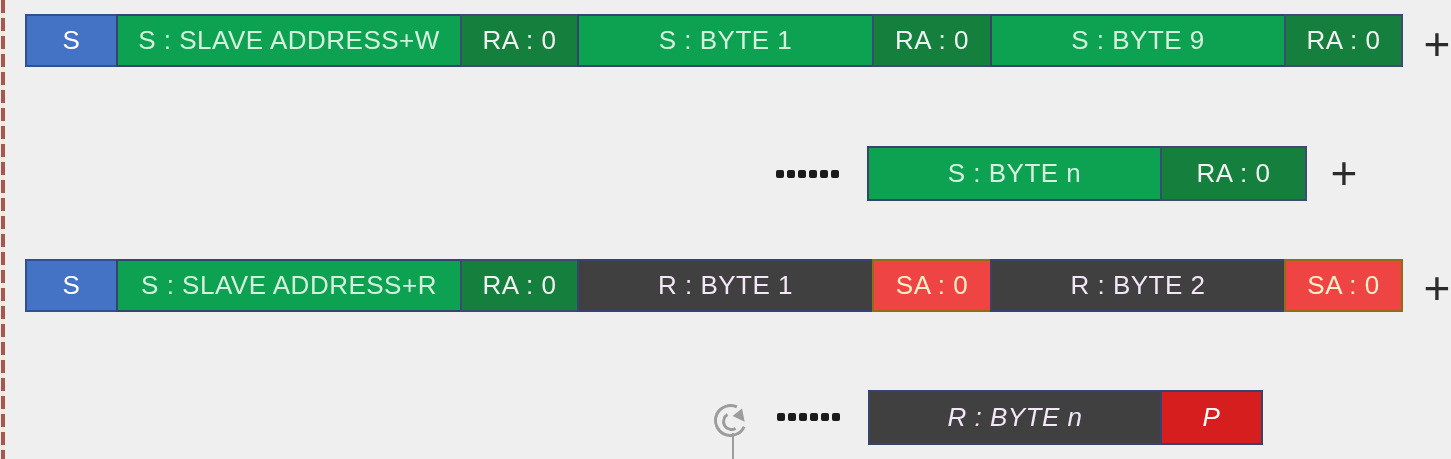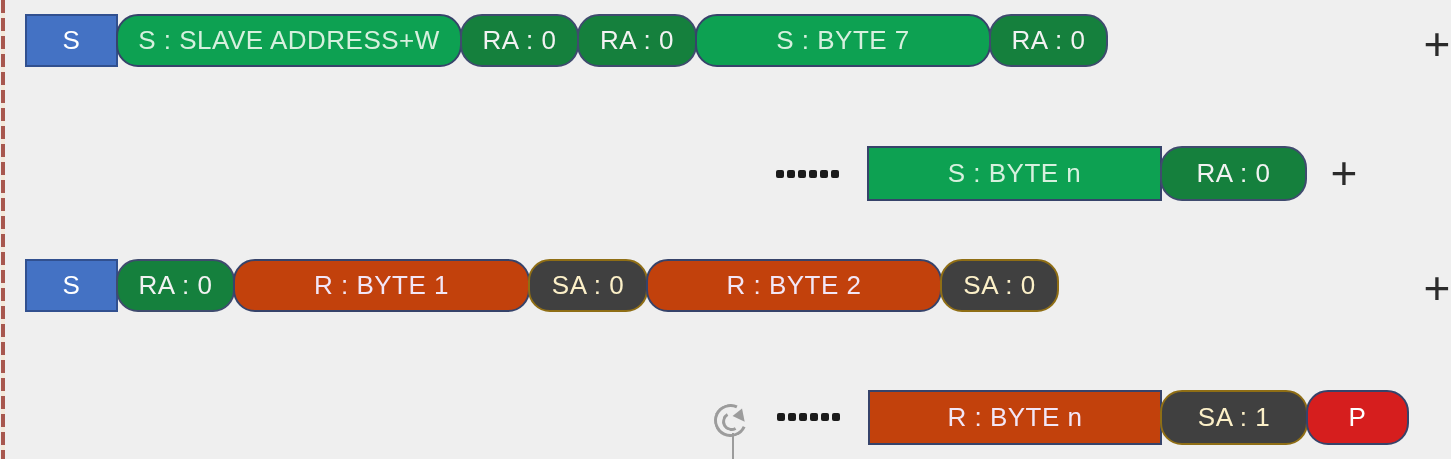--- a/index.html
+++ b/index.html
@@ -13,35 +13,35 @@
   
   .guide-line{
     position:absolute;left:1px;top:0;width:4px;height:459px;
     background:repeating-linear-gradient(to bottom,#a8574e 0 13px,#f3e8da 13px 18px);
   }
   
   .seq-row{position:absolute;display:flex;}
   #row-0{left:25px;top:14px;height:53px;}
   #row-1{left:867px;top:146px;height:55px;}
   #row-2{left:25px;top:259px;height:53px;}
-  #row-3{left:868px;top:390px;height:55px;}
+  #row-3{left:868px;top:390px;height:55px;font-style:italic;}
   .seg{
     box-sizing:border-box;
     display:flex;align-items:center;justify-content:center;
     font-size:26px;letter-spacing:.5px;
     border:2px solid #36436a;
     white-space:nowrap;
     height:100%;
   }
-  .seg + .seg{margin-left:-2px;border-radius:22px;}
+  .seg + .seg{margin-left:-2px;}
   .seg-start{background:#4472c4;color:#ffffff;border-color:#31508f;}
   .seg-write{background:#0da152;color:#d6f0de;}
   .seg-ack{background:#15803d;color:#f2f2f2;border-color:#3f4b6e;}
-  .seg-read{background:#c2410c;color:#f2e6f7;}
-  .seg-sack{background:#404040;color:#fcf0c8;border-color:#8f6e15;}
+  .seg-read{background:#404040;color:#f2e6f7;}
+  .seg-sack{background:#ef4444;color:#fcf0c8;border-color:#8f6e15;}
   .seg-stop{background:#d61e1e;color:#ffffff;}
   
   .plus{
     position:absolute;transform:translate(-50%,-50%);
     font-size:46px;font-weight:300;color:#2b2b2b;line-height:1;
   }
   #plus-0{left:1437px;top:44px;}
   #plus-1{left:1344px;top:173px;}
   #plus-2{left:1437px;top:288px;}
   
@@ -78,42 +78,44 @@
 <body>
 
 <div class="stage">
 
   <div class="guide-line"></div>
 
   <div class="seq-row" id="row-0">
       <div class="seg seg-start" style="width: 93px;">S</div>
       <div class="seg seg-write" style="width: 346px;">S : SLAVE ADDRESS+W</div>
       <div class="seg seg-ack" style="width: 119px;">RA : 0</div>
+      <div class="seg seg-write" style="width: 297px;">S : BYTE 1</div>
       <div class="seg seg-ack" style="width: 120px;">RA : 0</div>
-      <div class="seg seg-write" style="width: 296px;">S : BYTE 7</div>
+      <div class="seg seg-write" style="width: 296px;">S : BYTE 9</div>
       <div class="seg seg-ack" style="width: 119px;">RA : 0</div>
     </div>
   <span class="plus" id="plus-0">+</span>
 
   <div class="dots" id="dots-0">
       <span class="dot"></span>
       <span class="dot"></span>
       <span class="dot"></span>
       <span class="dot"></span>
       <span class="dot"></span>
       <span class="dot"></span>
     </div>
   <div class="seq-row" id="row-1">
       <div class="seg seg-write" style="width: 295px;">S : BYTE n</div>
       <div class="seg seg-ack" style="width: 147px;">RA : 0</div>
     </div>
   <span class="plus" id="plus-1">+</span>
 
   <div class="seq-row" id="row-2">
       <div class="seg seg-start" style="width: 93px;">S</div>
+      <div class="seg seg-write" style="width: 346px;">S : SLAVE ADDRESS+R</div>
       <div class="seg seg-ack" style="width: 119px;">RA : 0</div>
       <div class="seg seg-read" style="width: 297px;">R : BYTE 1</div>
       <div class="seg seg-sack" style="width: 120px;">SA : 0</div>
       <div class="seg seg-read" style="width: 296px;">R : BYTE 2</div>
       <div class="seg seg-sack" style="width: 119px;">SA : 0</div>
     </div>
   <span class="plus" id="plus-2">+</span>
 
   <div class="cursor-wrap">
     <div class="cursor-circle"></div>
@@ -124,17 +126,16 @@
   <div class="dots" id="dots-1">
       <span class="dot"></span>
       <span class="dot"></span>
       <span class="dot"></span>
       <span class="dot"></span>
       <span class="dot"></span>
       <span class="dot"></span>
     </div>
   <div class="seq-row" id="row-3">
       <div class="seg seg-read" style="width: 294px;">R : BYTE n</div>
-      <div class="seg seg-sack" style="width: 148px;">SA : 1</div>
       <div class="seg seg-stop" style="width: 103px;">P</div>
     </div>
 
 </div>
 
 </body></html>

